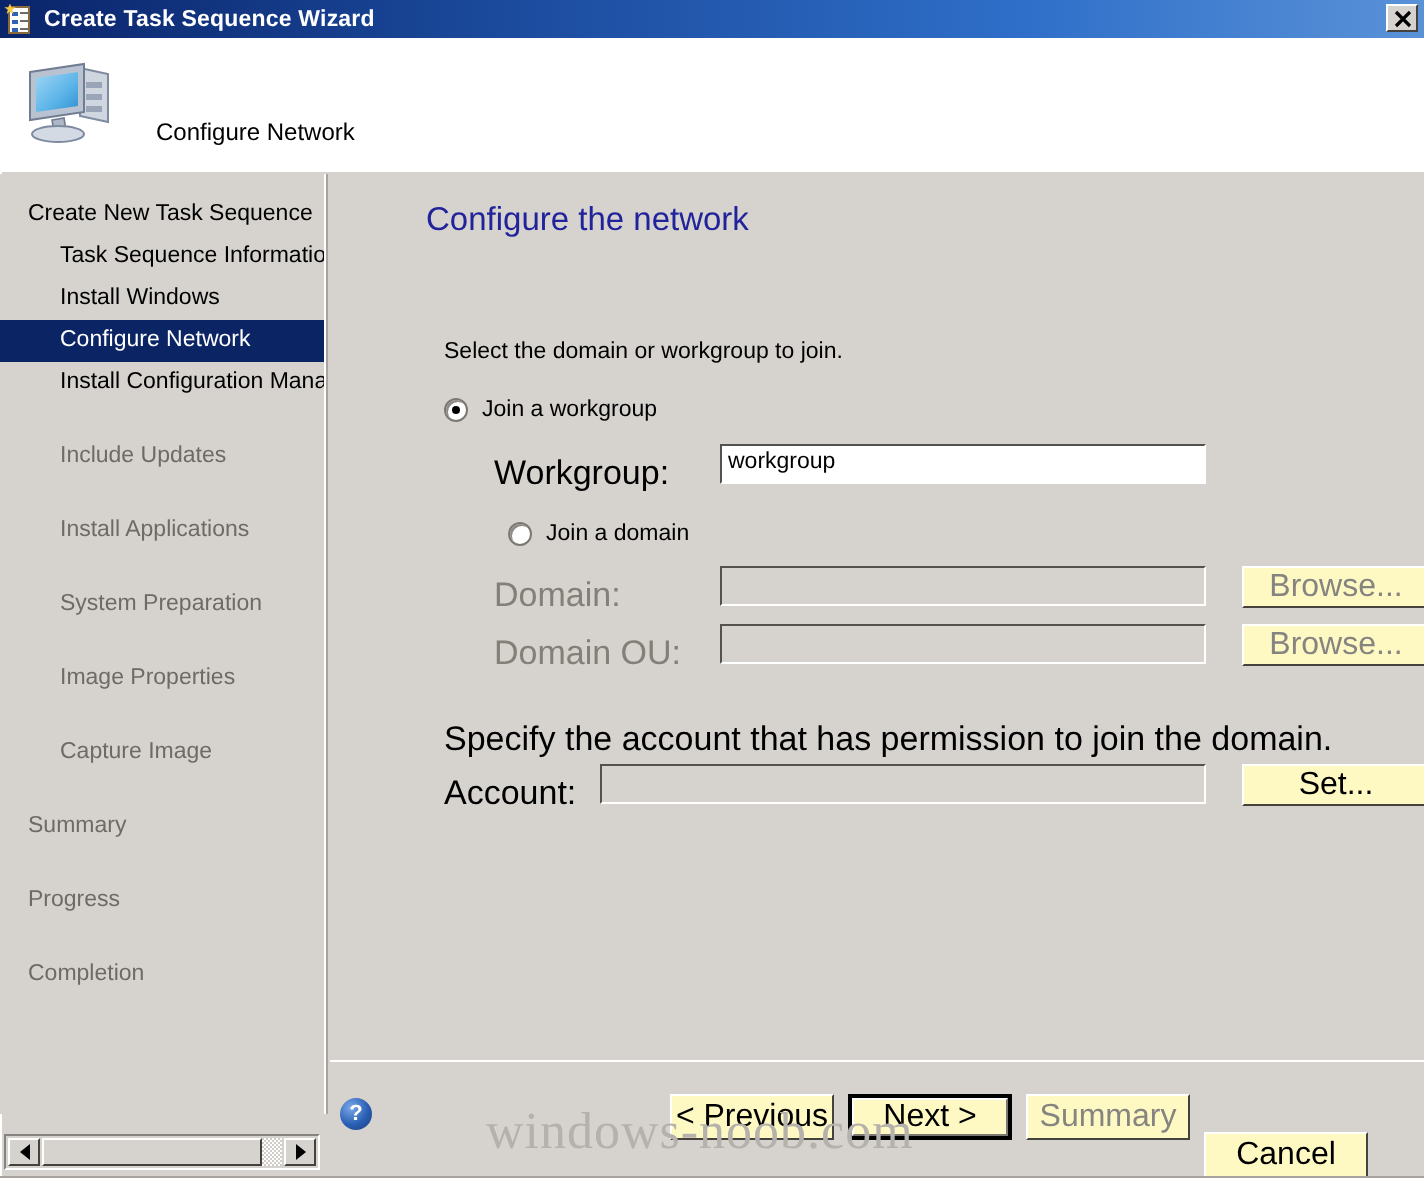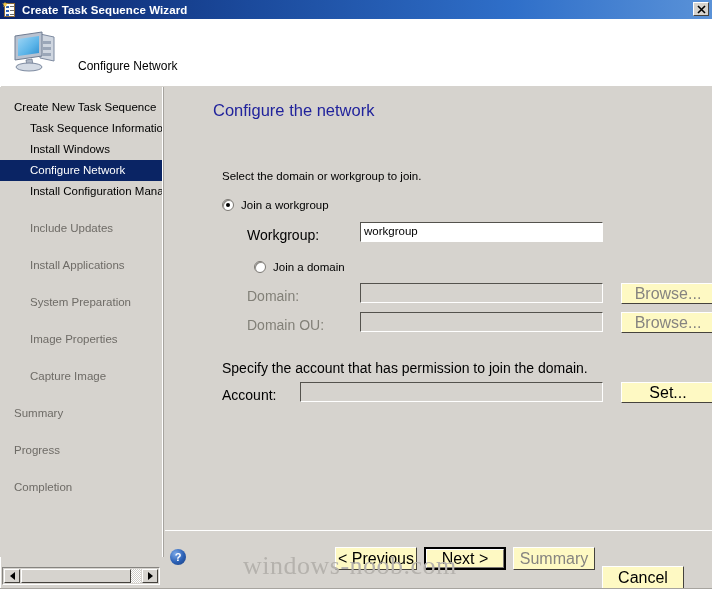--- a/index.html
+++ b/index.html
@@ -210,21 +210,21 @@
     content: "";
     position: absolute;
     left: 3px; top: 3px;
     width: 4px; height: 4px;
     border-radius: 50%;
     background: #000000;
   }
 
   .field-label {
     position: absolute;
-    font-size: 14px;
+    font-size: 17px;
     color: #000000;
     white-space: nowrap;
   }
   .field-label.disabled { color: #828078; }
 
   .txtbox {
     position: absolute;
     background: #ffffff;
     border: 1px solid;
     border-color: #54524d #ffffff #ffffff #54524d;

